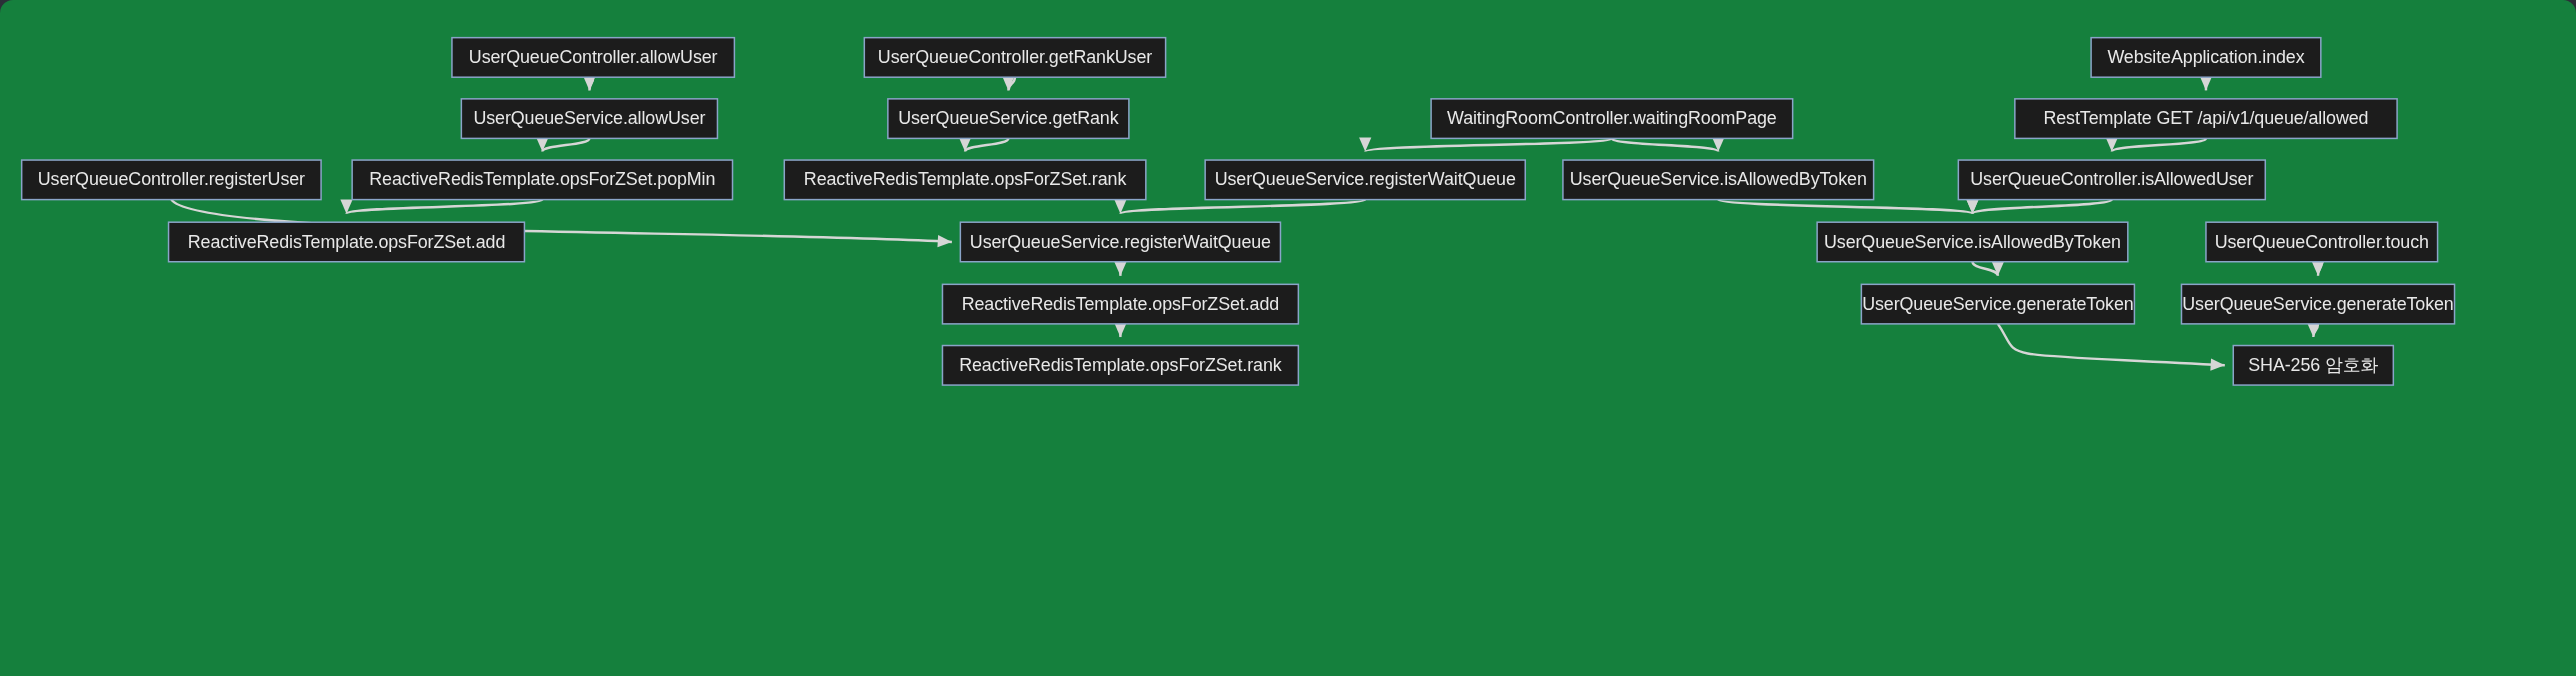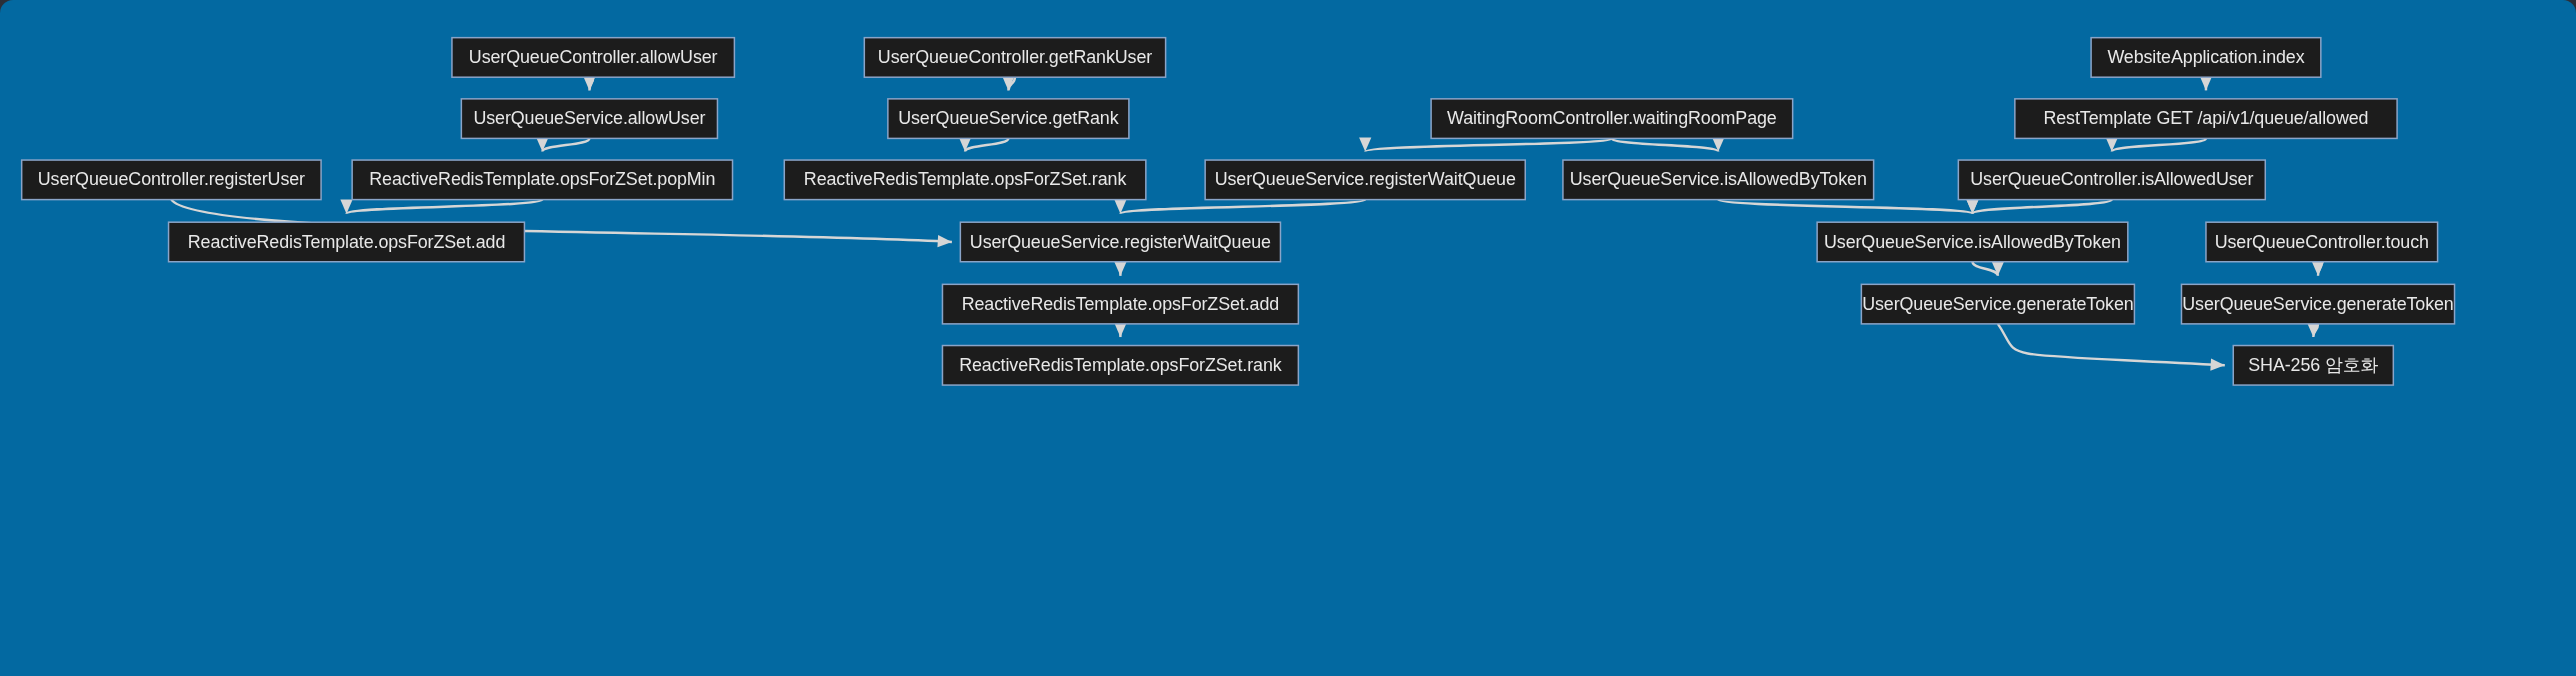--- a/index.html
+++ b/index.html
@@ -16,21 +16,21 @@
     position: relative;
     width: 2576px;
     height: 676px;
     background: #2b2f38;
   }
   #diagram-canvas {
     position: absolute;
     left: 0; top: 0;
     width: 2576px;
     height: 676px;
-    background: #0369a1;
+    background: #15803d;
     border-radius: 13px 13px 0 0;
   }
   svg#graph {
     position: absolute;
     left: 0; top: 0;
     width: 2576px;
     height: 676px;
     display: block;
   }
   .node-box {

